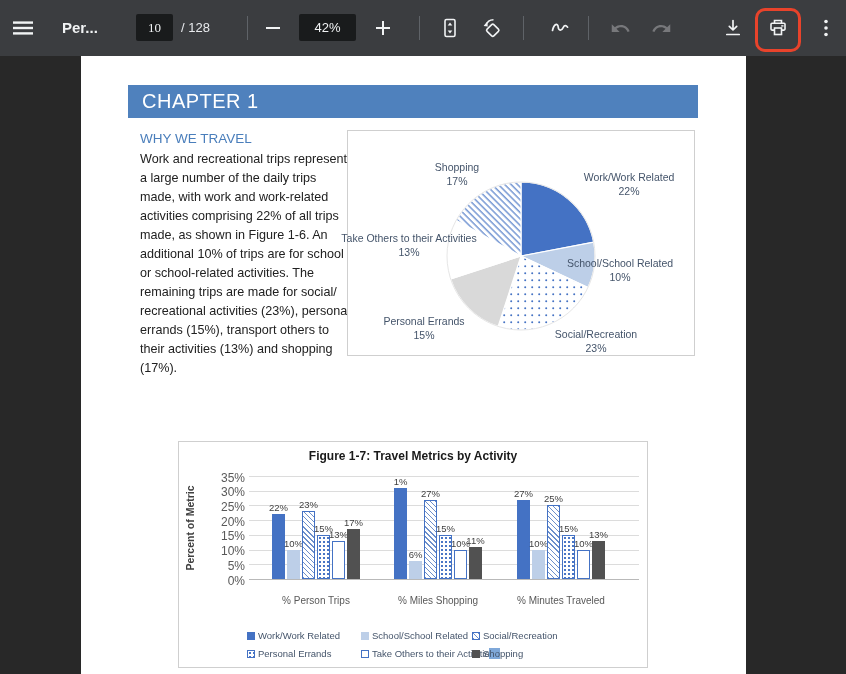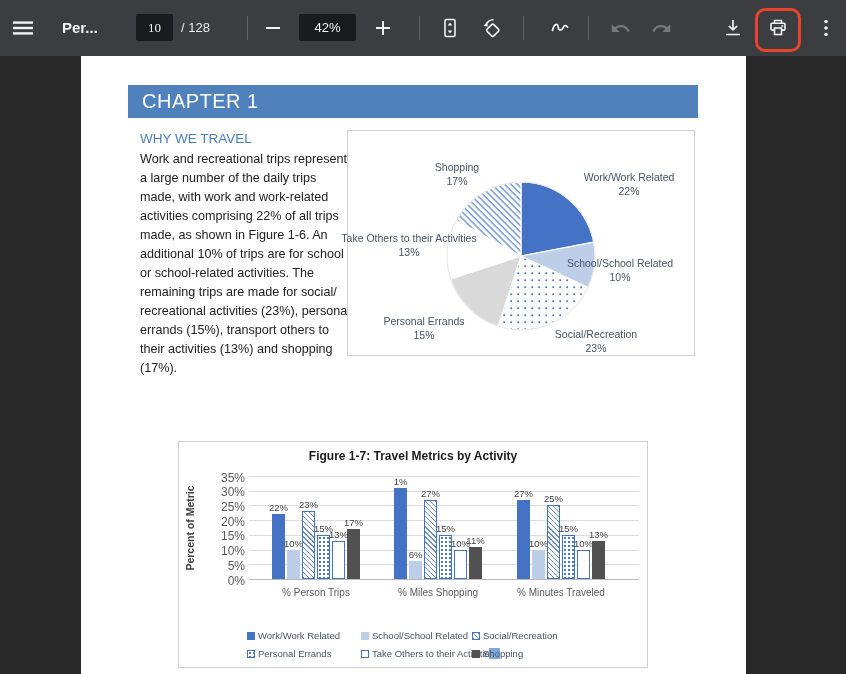--- a/index.html
+++ b/index.html
@@ -46,21 +46,21 @@
                font-size:10.5px; line-height:13.5px; color:#44546a; white-space:nowrap; z-index:2; }
 
   
   #bar-area { position:absolute; left:0; top:0; width:470px; height:227px; }
   .gridline { position:absolute; height:1px; background:#dcdcdc; }
   .gridline.axis0 { background:#b9b9b9; }
   .ytick { position:absolute; width:30px; text-align:right; font-size:12px; color:#595959; }
   .ylabel { position:absolute; font-size:10.5px; font-weight:bold; color:#404040;
             transform:rotate(-90deg); transform-origin:center; white-space:nowrap; }
   .catlabel { position:absolute; width:120px; text-align:center; transform:translateX(-50%);
-              font-size:10px; color:#595959; }
+              font-size:10px; color:#595959;margin-top:8px; }
   .xlabel { position:absolute; width:100%; text-align:center; font-size:11px;
             font-weight:bold; color:#404040; }
   .bar { position:absolute; width:13px; }
   .st-solid-blue { background:#4472c4; }
   .st-solid-lightblue { background:#bdcfe8; }
   .st-hatch { background-color:#fff; border:1px solid #4472c4;
     background-image:repeating-linear-gradient(45deg,#6c8fcb 0,#6c8fcb 1px,transparent 1px,transparent 3.6px); }
   .st-dots { background-color:#fff; border:1px solid #4472c4;
     background-image:radial-gradient(circle,#4472c4 0.7px,transparent 0.95px); background-size:4px 4px; }
   .st-outline { background:#fff; border:1px solid #4472c4; }

